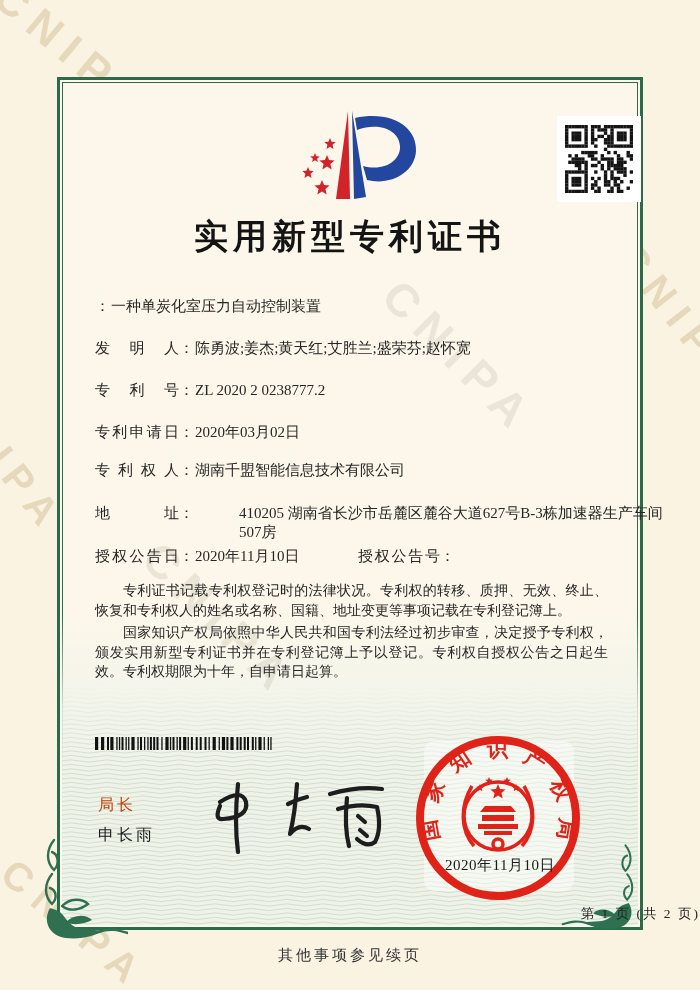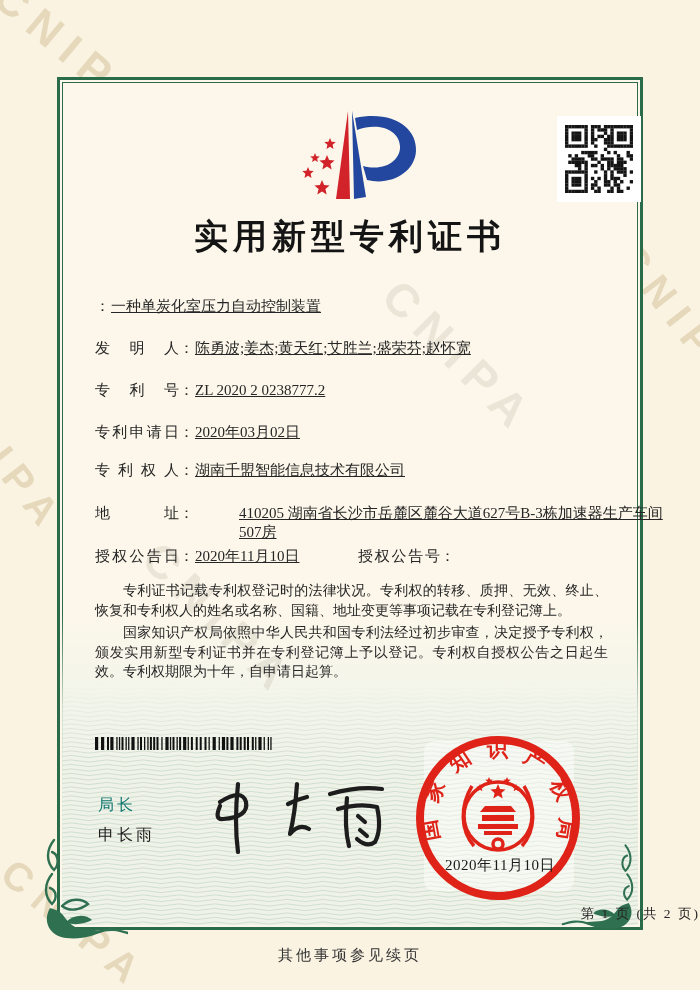--- a/index.html
+++ b/index.html
@@ -41,38 +41,38 @@
   .qr-box{position:absolute;left:557px;top:116px;width:84px;height:86px;background:#fff;
           display:flex;align-items:center;justify-content:center;}
   .logo{position:absolute;left:283px;top:106px;}
   .title{position:absolute;left:0;right:0;top:214px;text-align:center;
          font-size:34px;font-weight:700;letter-spacing:5px;color:#141414;}
 
   
   .row{position:absolute;left:95px;width:514px;display:flex;font-size:15px;line-height:19px;}
   .lbl{display:inline-block;width:84px;text-align:justify;text-align-last:justify;flex:none;}
   .colon{width:16px;flex:none;}
-  .val{flex:1;text-decoration:underline;}
+  .val{flex:1;}
   .r1{top:297px}.r2{top:339px}.r3{top:381px}.r4{top:423px}.r5{top:461px}
   .r6{top:504px}.r7{top:547px}
   .val-addr{width:424px;flex:none;margin-left:44px;}
   .val-grantdate{width:150px;flex:none;}
   .lbl2{display:inline-block;width:82px;text-align:justify;text-align-last:justify;flex:none;margin-left:13px;}
 
   
   .notice{position:absolute;left:95px;top:581px;width:513px;font-size:14px;line-height:19.5px;
           text-align:justify;}
   .notice p{margin:0;text-indent:2em;}
   .notice p+p{margin-top:3px;}
 
   
   .barcode{position:absolute;left:95px;top:737px;}
   .barcode rect{fill:#111;}
   .officer-title{position:absolute;left:98px;top:795px;font-size:16px;letter-spacing:3px;
-      font-family:"Liberation Sans","DejaVu Sans",sans-serif;color:#0f766e;}
+      font-family:"Liberation Sans","DejaVu Sans",sans-serif;color:#c2410c;}
   .officer-name{position:absolute;left:98px;top:825px;font-size:16px;letter-spacing:3px;
       font-family:"Liberation Sans","DejaVu Sans",sans-serif;color:#1b1b1b;}
   .signature{position:absolute;left:208px;top:772px;}
   .signature path{fill:none;stroke:#1d1d1d;stroke-width:4.2;stroke-linecap:round;stroke-linejoin:round;}
 
   .seal-backing{position:absolute;left:424px;top:741px;width:150px;height:150px;
       background:rgba(255,255,255,.45);border-radius:10px;}
   .seal{position:absolute;left:412px;top:732px;}
   .seal .ring{fill:none;stroke:var(--seal-red);stroke-width:8;}
   .seal .arc-text{fill:var(--seal-red);font-size:21px;font-weight:700;

